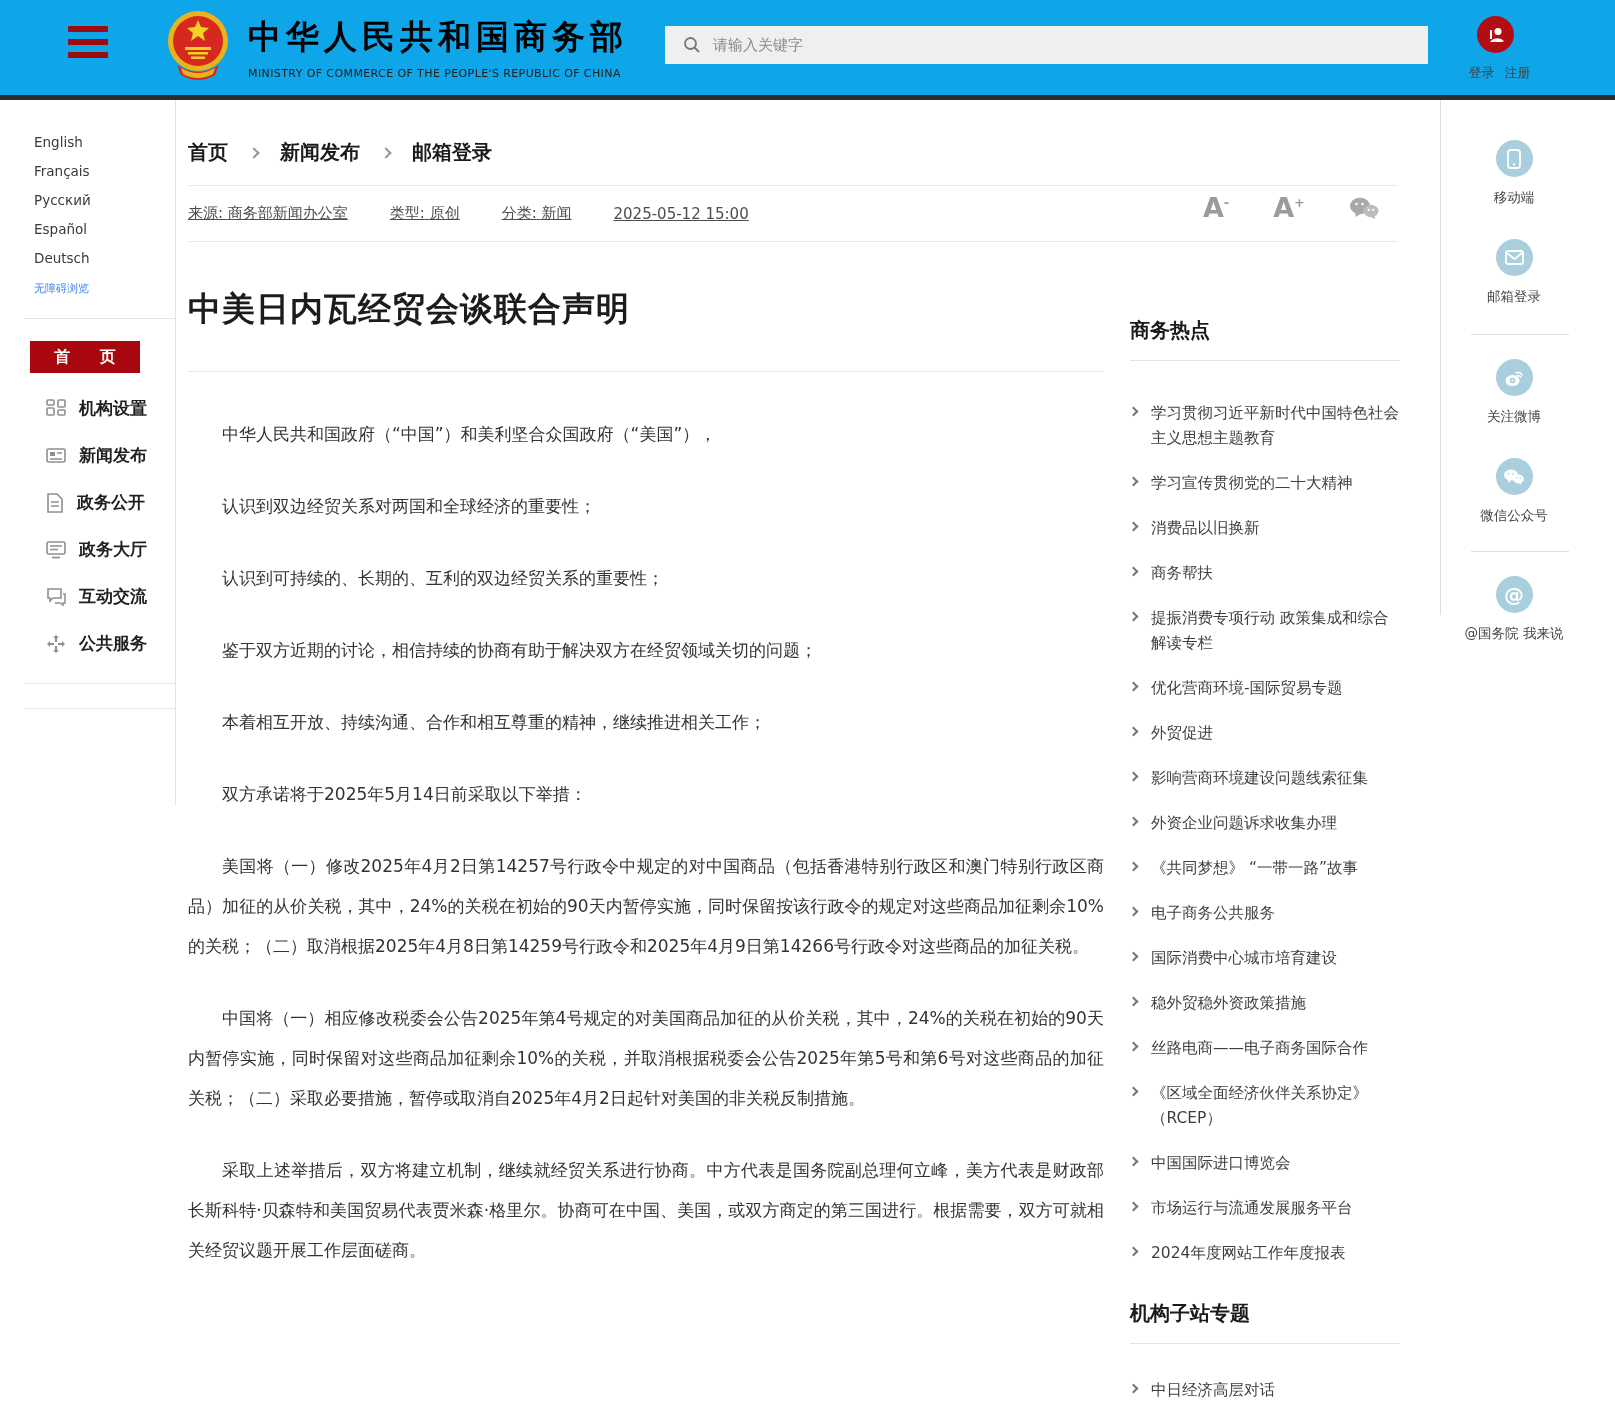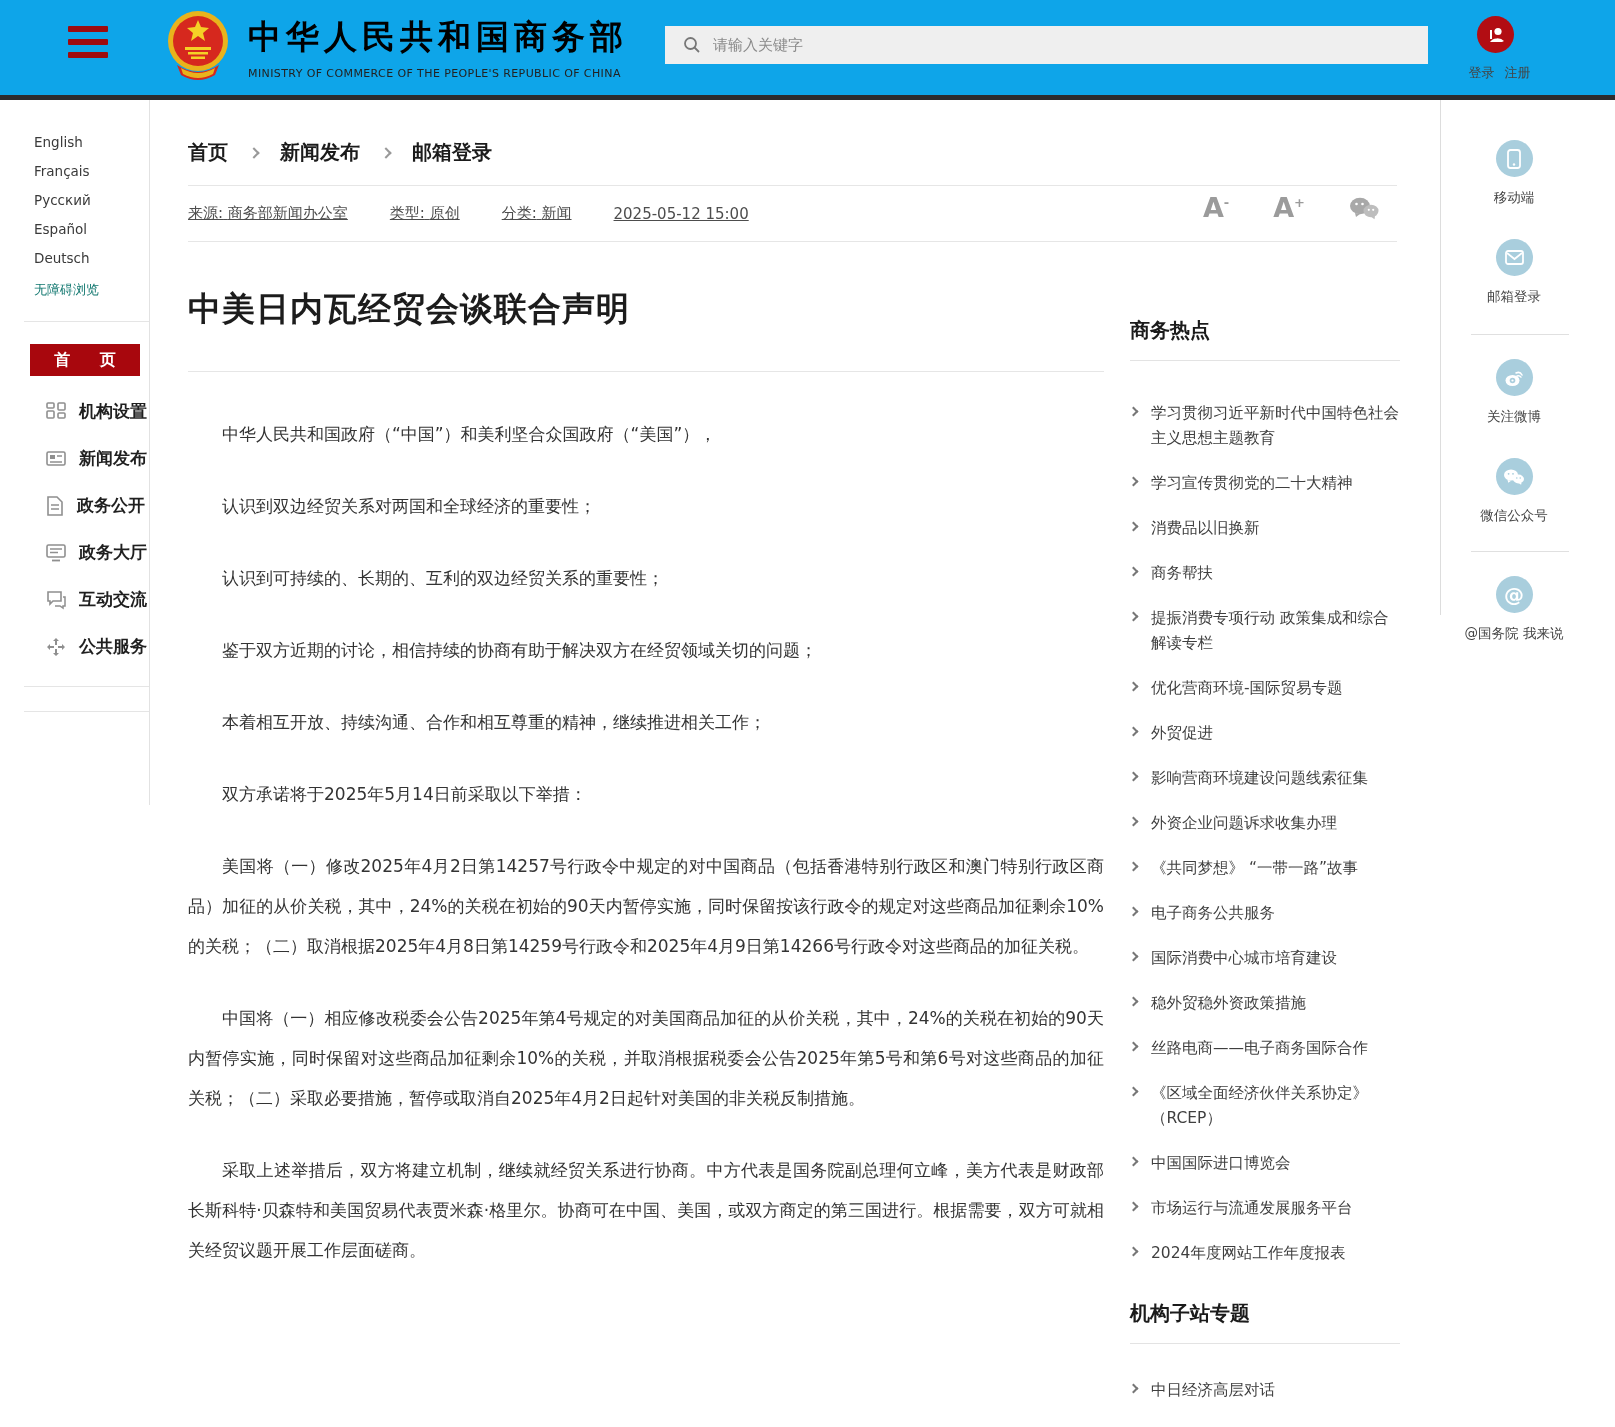--- a/index.html
+++ b/index.html
@@ -20,24 +20,24 @@
   .searchbox input { border:0; outline:0; background:transparent; font-size:15px; color:#333; margin-left:12px; width:640px; font-family:inherit; }
   .searchbox input::placeholder { color:#8a8a8a; }
   .avatar { position:absolute; left:1477px; top:16px; width:37px; height:37px; border-radius:50%; background:#b20d13; display:flex; align-items:center; justify-content:center; }
   .auth { position:absolute; left:1452px; top:64px; width:95px; text-align:center; font-size:13px; color:#444; white-space:nowrap; }
   .auth span { cursor:pointer; }
   .auth .gap { display:inline-block; width:10px; }
 
   .topbar { position:absolute; left:0; top:95px; width:1615px; height:5px; background:#2c2c2e; }
 
   
-  .lsidebar { position:absolute; left:0; top:100px; width:150px; height:705px; border-right:1px solid #e2e2e2; background:#fff; }
+  .lsidebar { position:absolute; left:0; top:100px; width:176px; height:705px; border-right:1px solid #e2e2e2; background:#fff; }
   .langs { padding:34px 10px 0 34px; display:flex; flex-wrap:wrap; column-gap:13px; row-gap:13px; width:150px; font-size:13.5px; color:#3a3a3a; }
   .langs span { cursor:pointer; white-space:nowrap; }
-  .a11y { padding:15px 0 0 34px; font-size:13px; color:#0f766e; cursor:pointer; }
+  .a11y { padding:15px 0 0 34px; font-size:11px; color:#3b82f6; cursor:pointer; }
   .ldivider { border-top:1px solid #e5e5e5; margin:22px 0 0 24px; }
   .home-btn { margin:22px 0 0 30px; width:110px; height:32px; background:#a8070d; color:#fff; font-size:16px; font-weight:700; display:flex; align-items:center; justify-content:center; letter-spacing:12px; padding-left:12px; cursor:pointer; }
   .lmenu { margin-top:12px; }
   .lmenu-item { display:flex; align-items:center; gap:13px; height:47px; padding-left:46px; cursor:pointer; }
   .lmenu-item svg { flex:0 0 auto; }
   .lmenu-item .lbl { font-size:17px; font-weight:700; color:#1f1f1f; white-space:nowrap; }
   .ai-block { text-align:center; padding-top:12px; }
   .ai-block .ai-icon { display:inline-block; }
   .ai-label { font-size:15px; color:#444; margin-top:10px; }
 

